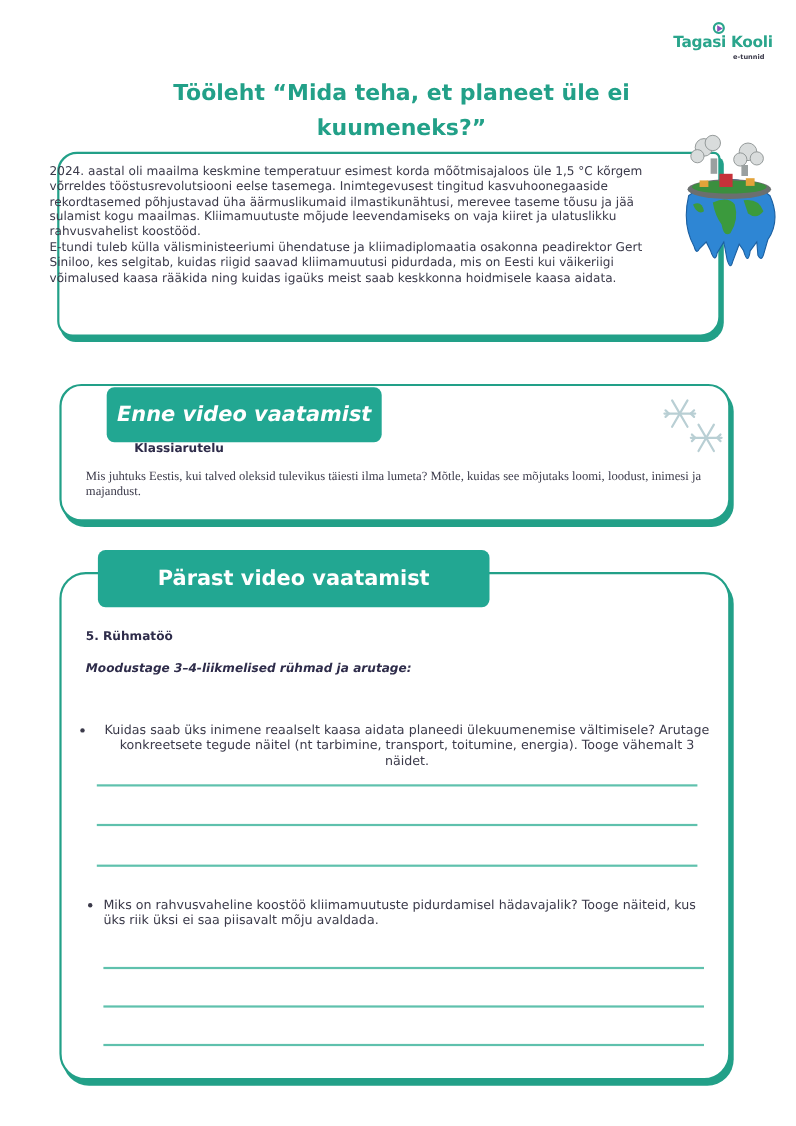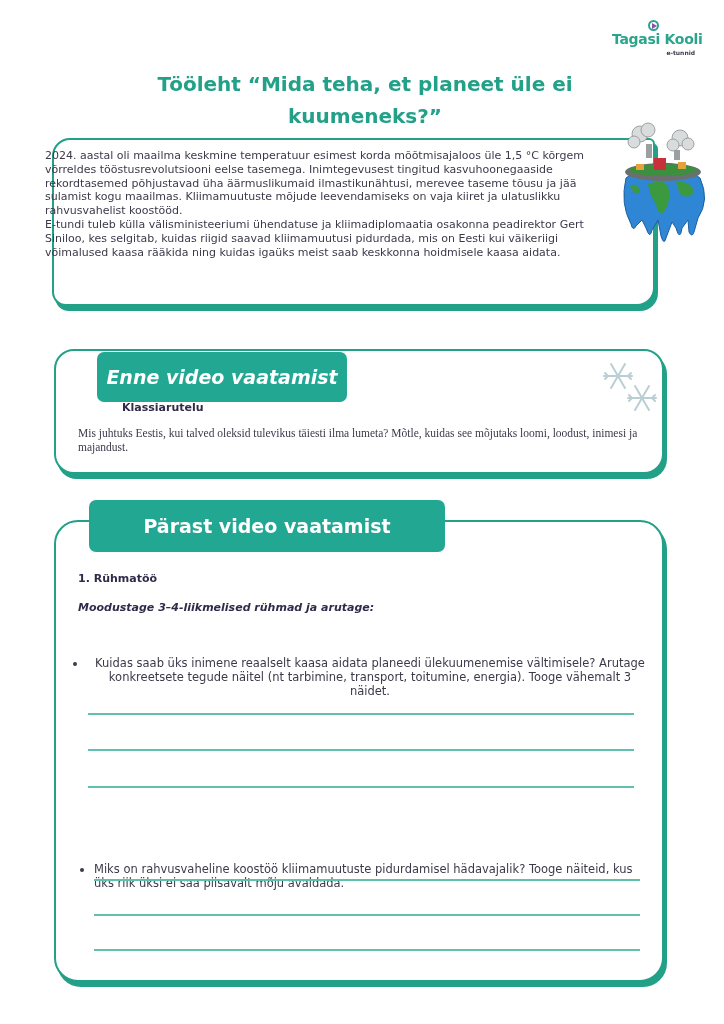--- a/index.html
+++ b/index.html
@@ -109,30 +109,30 @@
       <line x1="-10" y1="0" x2="-13" y2="-3"></line>
         <line x1="-10" y1="0" x2="-13" y2="3"></line>
     </g>
   </g>
 </svg>
 <div class="subhead" style="left:78px; top:401px;margin-left:44px;">Klassiarutelu</div>
 <div class="body-text" style="left:78px; top:426px; width:570px;">Mis juhtuks Eestis, kui talved oleksid tulevikus täiesti ilma lumeta? Mõtle, kuidas see mõjutaks loomi, loodust, inimesi ja majandust.</div>
 
 <div class="section-box box-after"></div>
 <div class="section-tab tab-after">Pärast video vaatamist</div>
-<div class="subhead" style="left:78px; top:572px;">1. Rühmatöö</div>
+<div class="subhead" style="left:78px; top:572px;">5. Rühmatöö</div>
 <div class="subhead" style="left:78px; top:601px;font-style:italic;">Moodustage 3–4-liikmelised rühmad ja arutage:</div>
 
 <div class="bullet" style="left:73px; top:656px; width:580px; height:44px;text-align:center;">
   <span class="dot"></span>
   <span class="txt" style="width:566px;">Kuidas saab üks inimene reaalselt kaasa aidata planeedi ülekuumenemise vältimisele? Arutage konkreetsete tegude näitel (nt tarbimine, transport, toitumine, energia). Tooge vähemalt 3 näidet.</span>
 </div>
 <div class="line" style="left:88px; top:713px; width:546px;"></div>
 <div class="line" style="left:88px; top:749px; width:546px;"></div>
 <div class="line" style="left:88px; top:786px; width:546px;"></div>
 
-<div class="bullet" style="left:80px; top:862px; width:570px; height:30px;">
+<div class="bullet" style="left:80px; top:815px; width:570px; height:30px;">
   <span class="dot"></span>
   <span class="txt" style="width:556px;">Miks on rahvusvaheline koostöö kliimamuutuste pidurdamisel hädavajalik? Tooge näiteid, kus üks riik üksi ei saa piisavalt mõju avaldada.</span>
 </div>
 <div class="line" style="left:94px; top:879px; width:546px;"></div>
 <div class="line" style="left:94px; top:914px; width:546px;"></div>
 <div class="line" style="left:94px; top:949px; width:546px;"></div>
 
 </body></html>

